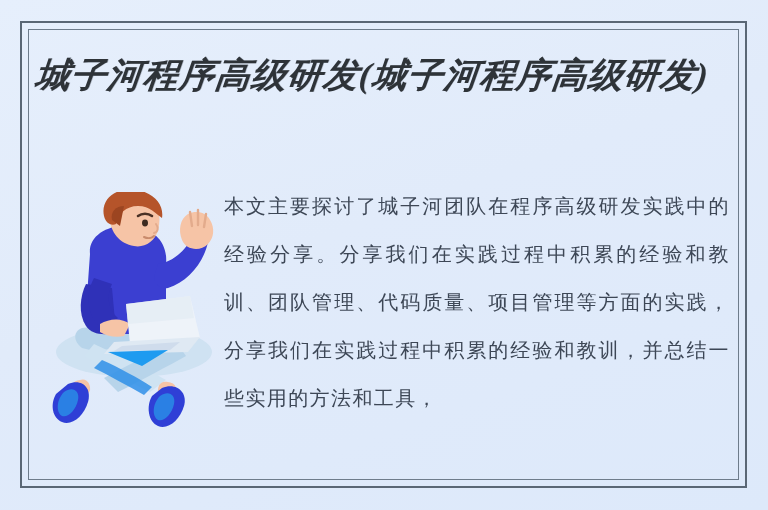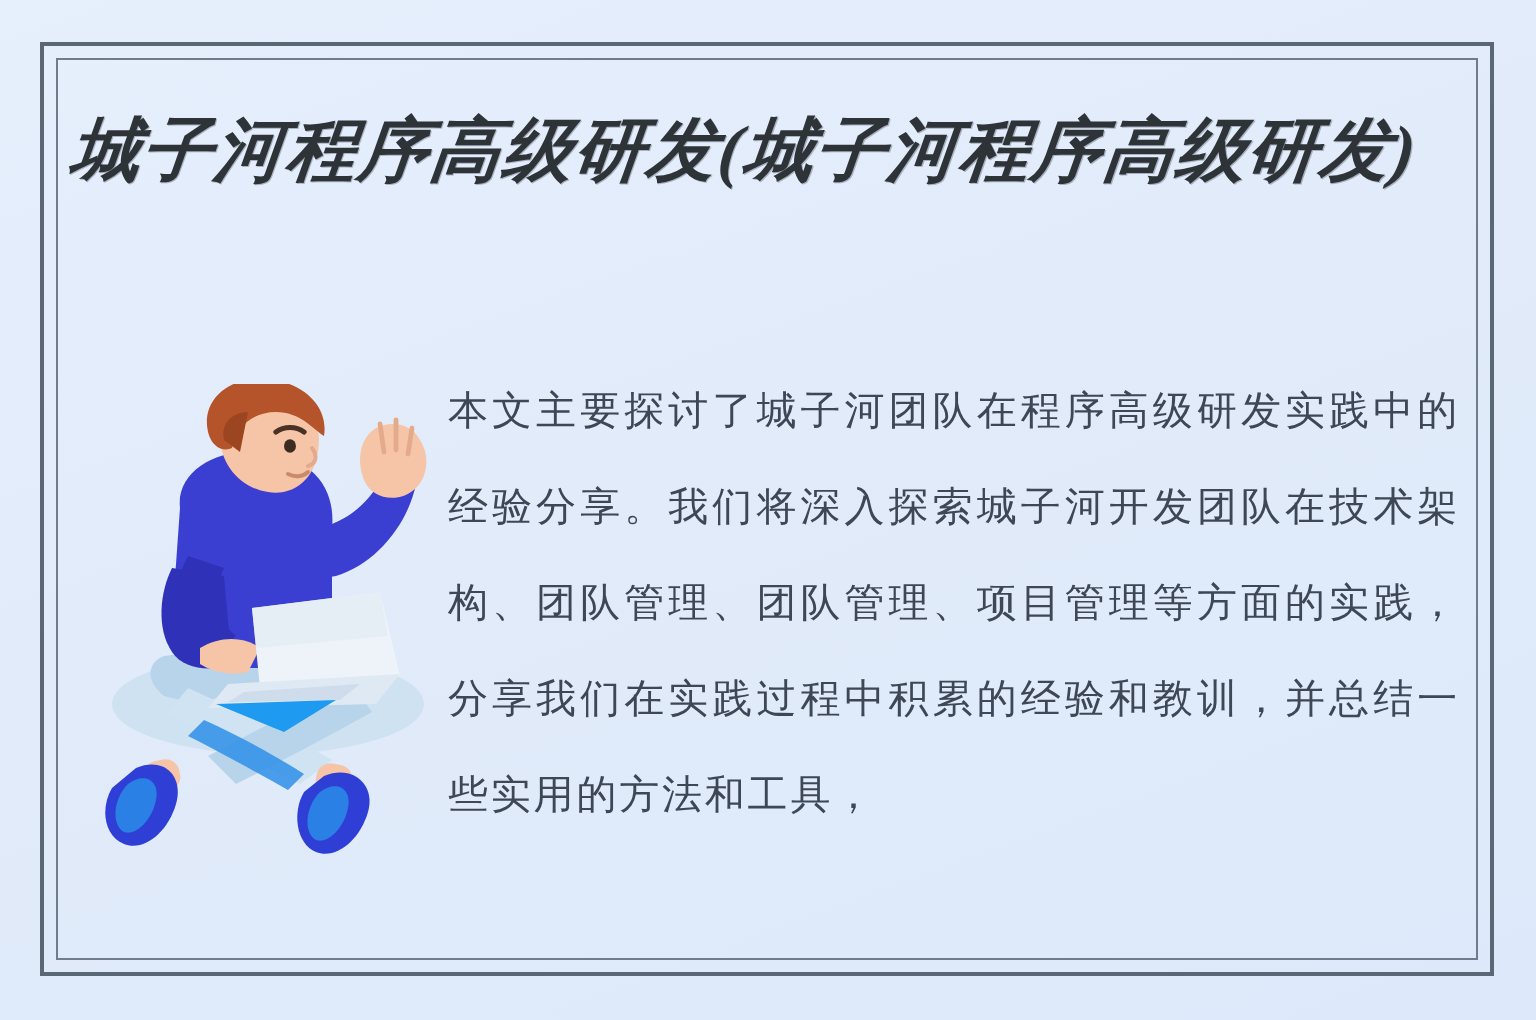--- a/index.html
+++ b/index.html
@@ -150,15 +150,15 @@
       <path d="M88 112 L152 104 L162 146 L92 152 Z" fill="#eef3f9"></path>
       <path d="M88 112 L152 104 L156 126 L90 132 Z" fill="#e3ebf4" opacity="0.7"></path>
 
       <path d="M76 150 L162 145 L150 160 L66 162 Z" fill="#dfe9f3"></path>
       <path d="M84 154 L142 150 L132 158 L76 159 Z" fill="#cfdcec"></path>
 
       <path d="M70 160 L130 158 L104 174 Z" fill="#1e9bf0"></path>
     </svg>
   </div>
 
-  <div class="body-text">本文主要探讨了城子河团队在程序高级研发实践中的经验分享。我们将深入探索城子河开发团队在技术架构、团队管理、团队管理、项目管理等方面的实践，分享我们在实践过程中积累的经验和教训，并总结一些实用的方法和工具，</div>
+  <div class="body-text">本文主要探讨了城子河团队在程序高级研发实践中的经验分享。分享我们在实践过程中积累的经验和教训、团队管理、代码质量、项目管理等方面的实践，分享我们在实践过程中积累的经验和教训，并总结一些实用的方法和工具，</div>
 
 </div>
 
 </body></html>

